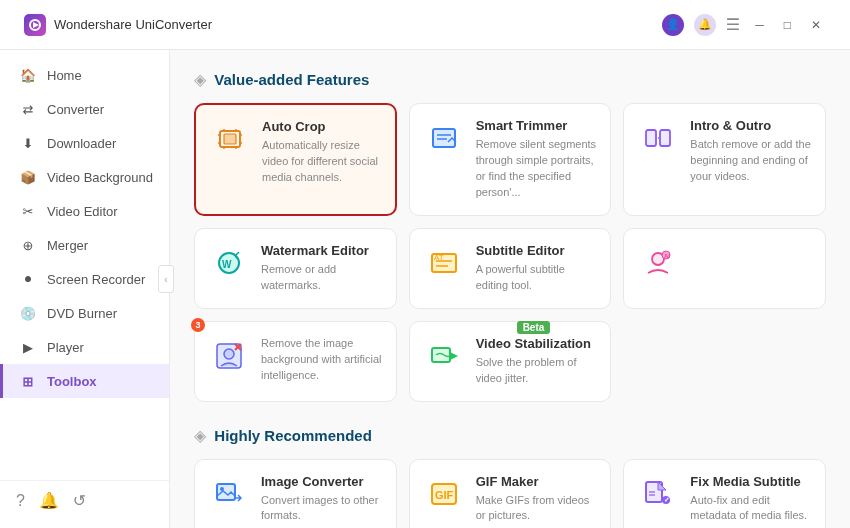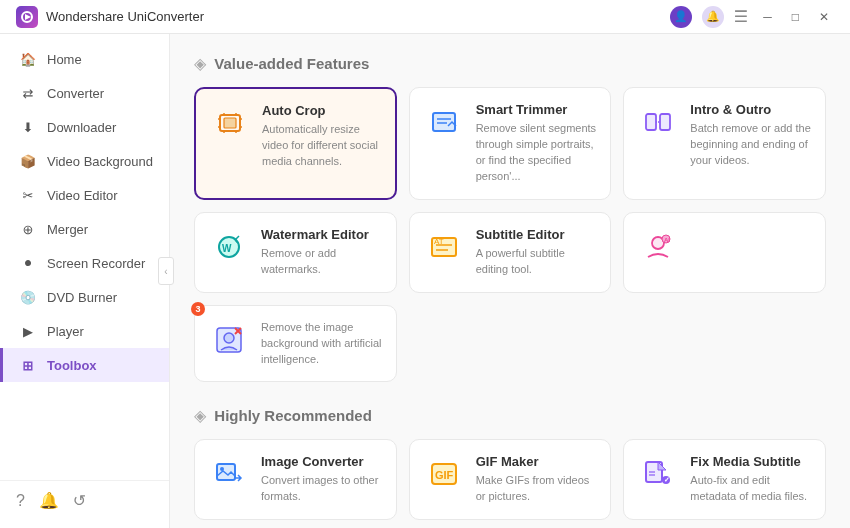--- a/index.html
+++ b/index.html
@@ -1,19 +1,19 @@
 <!DOCTYPE html>
 <html><head>
   <meta charset="utf-8">
   <style>
     * { box-sizing: border-box; margin: 0; padding: 0; }
     body { font-family: -apple-system, BlinkMacSystemFont, 'Segoe UI', Arial, sans-serif; background: #f5f5f7; width: 850px; height: 528px; overflow: hidden; display: flex; flex-direction: column; }
 
     
-    .titlebar { height: 34px; background: #fff; display: flex; align-items: center; padding: 0 16px; border-bottom: 1px solid #e8e8e8; justify-content: space-between; flex-shrink: 0; }
+    .titlebar { height: 50px; background: #fff; display: flex; align-items: center; padding: 0 24px; border-bottom: 1px solid #e8e8e8; justify-content: space-between; flex-shrink: 0; }
     .titlebar-left { display: flex; align-items: center; gap: 8px; }
     .app-logo { width: 22px; height: 22px; background: linear-gradient(135deg, #6c3fc5, #c44bc0); border-radius: 5px; display: flex; align-items: center; justify-content: center; }
     .app-logo svg { width: 14px; height: 14px; }
     .titlebar-title { font-size: 13px; color: #333; font-weight: 500; }
     .titlebar-right { display: flex; align-items: center; gap: 10px; }
     .title-icon { width: 22px; height: 22px; background: #6c3fc5; border-radius: 50%; display: flex; align-items: center; justify-content: center; color: white; font-size: 11px; }
     .win-btn { background: none; border: none; cursor: pointer; color: #666; font-size: 12px; padding: 2px 5px; }
 
     
     .main-layout { display: flex; flex: 1; overflow: hidden; }
@@ -28,28 +28,28 @@
     .collapse-btn { position: absolute; left: 158px; top: 50%; transform: translateY(-50%); width: 16px; height: 28px; background: #fff; border: 1px solid #e0e0e0; border-radius: 3px; display: flex; align-items: center; justify-content: center; cursor: pointer; color: #aaa; font-size: 10px; z-index: 10; }
 
     
     .content { flex: 1; overflow-y: auto; padding: 20px 24px; background: #f9f9f9; }
     .content::-webkit-scrollbar { width: 6px; }
     .content::-webkit-scrollbar-thumb { background: #ddd; border-radius: 3px; }
 
     
     .section-header { display: flex; align-items: center; gap: 8px; margin-bottom: 14px; }
     .section-header-icon { color: #aaa; font-size: 16px; }
-    .section-title { font-size: 15px; font-weight: 600; color: #737373; }
+    .section-title { font-size: 15px; font-weight: 600; color: #0c4a6e; }
 
     
     .feature-grid { display: grid; grid-template-columns: repeat(3, 1fr); gap: 12px; margin-bottom: 24px; }
 
     
     .feature-card { background: #fff; border: 1.5px solid #e8e8e8; border-radius: 10px; padding: 14px 14px 14px 14px; display: flex; align-items: flex-start; gap: 12px; cursor: pointer; position: relative; transition: border-color 0.2s; }
-    .feature-card.selected { border: 2px solid #4c1d95; background: #fff8f0; }
+    .feature-card.selected { border: 2px solid #b91c1c; background: #fff8f0; }
     .feature-card-icon { width: 40px; height: 40px; display: flex; align-items: center; justify-content: center; flex-shrink: 0; }
     .feature-card-icon svg { width: 32px; height: 32px; }
     .feature-card-text { flex: 1; }
     .feature-card-title { font-size: 13px; font-weight: 600; color: #333; margin-bottom: 4px; }
     .feature-card-desc { font-size: 11px; color: #888; line-height: 1.45; }
     .beta-badge { position: absolute; top: -1px; right: 60px; background: #4caf50; color: white; font-size: 10px; font-weight: 600; padding: 1px 6px; border-radius: 3px; }
     .notif-dot { position: absolute; top: -4px; left: -4px; width: 14px; height: 14px; background: #f5532a; border-radius: 50%; font-size: 9px; color: white; display: flex; align-items: center; justify-content: center; font-weight: bold; }
   </style>
 </head>
 <body>
@@ -228,20 +228,34 @@
             <path d="M8 26 Q16 20 24 26" fill="#c7d2fe" stroke="#6366f1" stroke-width="1.5"></path>
             <line x1="22" y1="4" x2="28" y2="10" stroke="#ef4444" stroke-width="2"></line>
             <line x1="28" y1="4" x2="22" y2="10" stroke="#ef4444" stroke-width="2"></line>
           </svg>
         </div>
         <div class="feature-card-text">
           <div class="feature-card-desc">Remove the image background with artificial intelligence.</div>
         </div>
       </div>
 
+      <div class="feature-card" style="position:relative;">
+        <div class="beta-badge">Beta</div>
+        <div class="feature-card-icon">
+          <svg viewBox="0 0 32 32" fill="none">
+            <rect x="4" y="8" width="18" height="14" rx="2" stroke="#22c55e" stroke-width="2" fill="#dcfce7"></rect>
+            <polygon points="22,12 30,16 22,20" fill="#22c55e"></polygon>
+            <path d="M8 15 Q12 12 16 15 Q20 18 24 15" stroke="#22c55e" stroke-width="1.5" fill="none"></path>
+          </svg>
+        </div>
+        <div class="feature-card-text">
+          <div class="feature-card-title">Video Stabilization</div>
+          <div class="feature-card-desc">Solve the problem of video jitter.</div>
+        </div>
+      </div>
 
     </div>
 
     <div class="section-header">
       <span class="section-header-icon">◈</span>
       <span class="section-title">Highly Recommended</span>
     </div>
 
     <div class="feature-grid">
 

